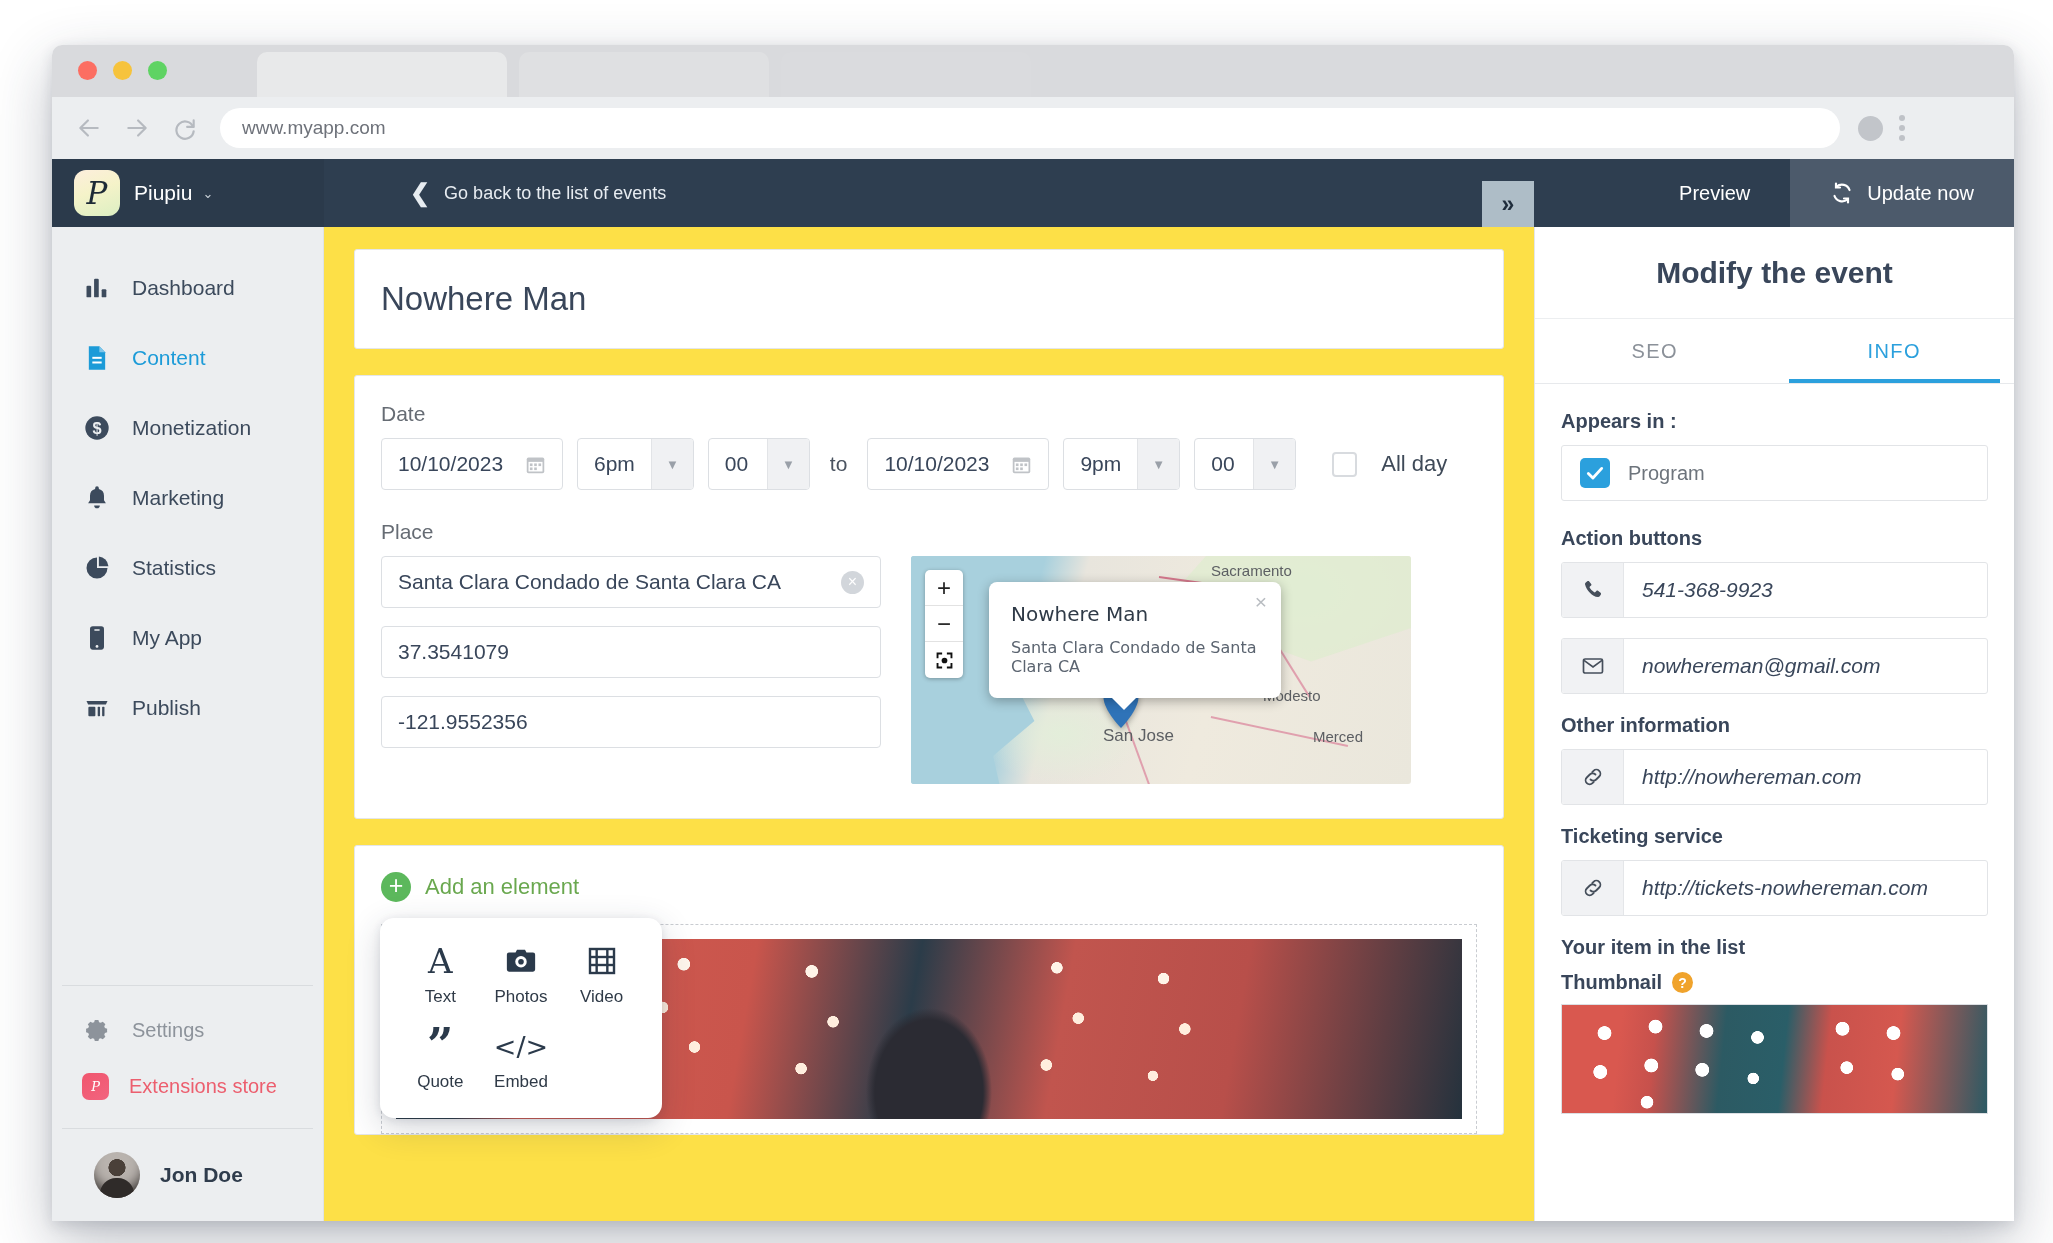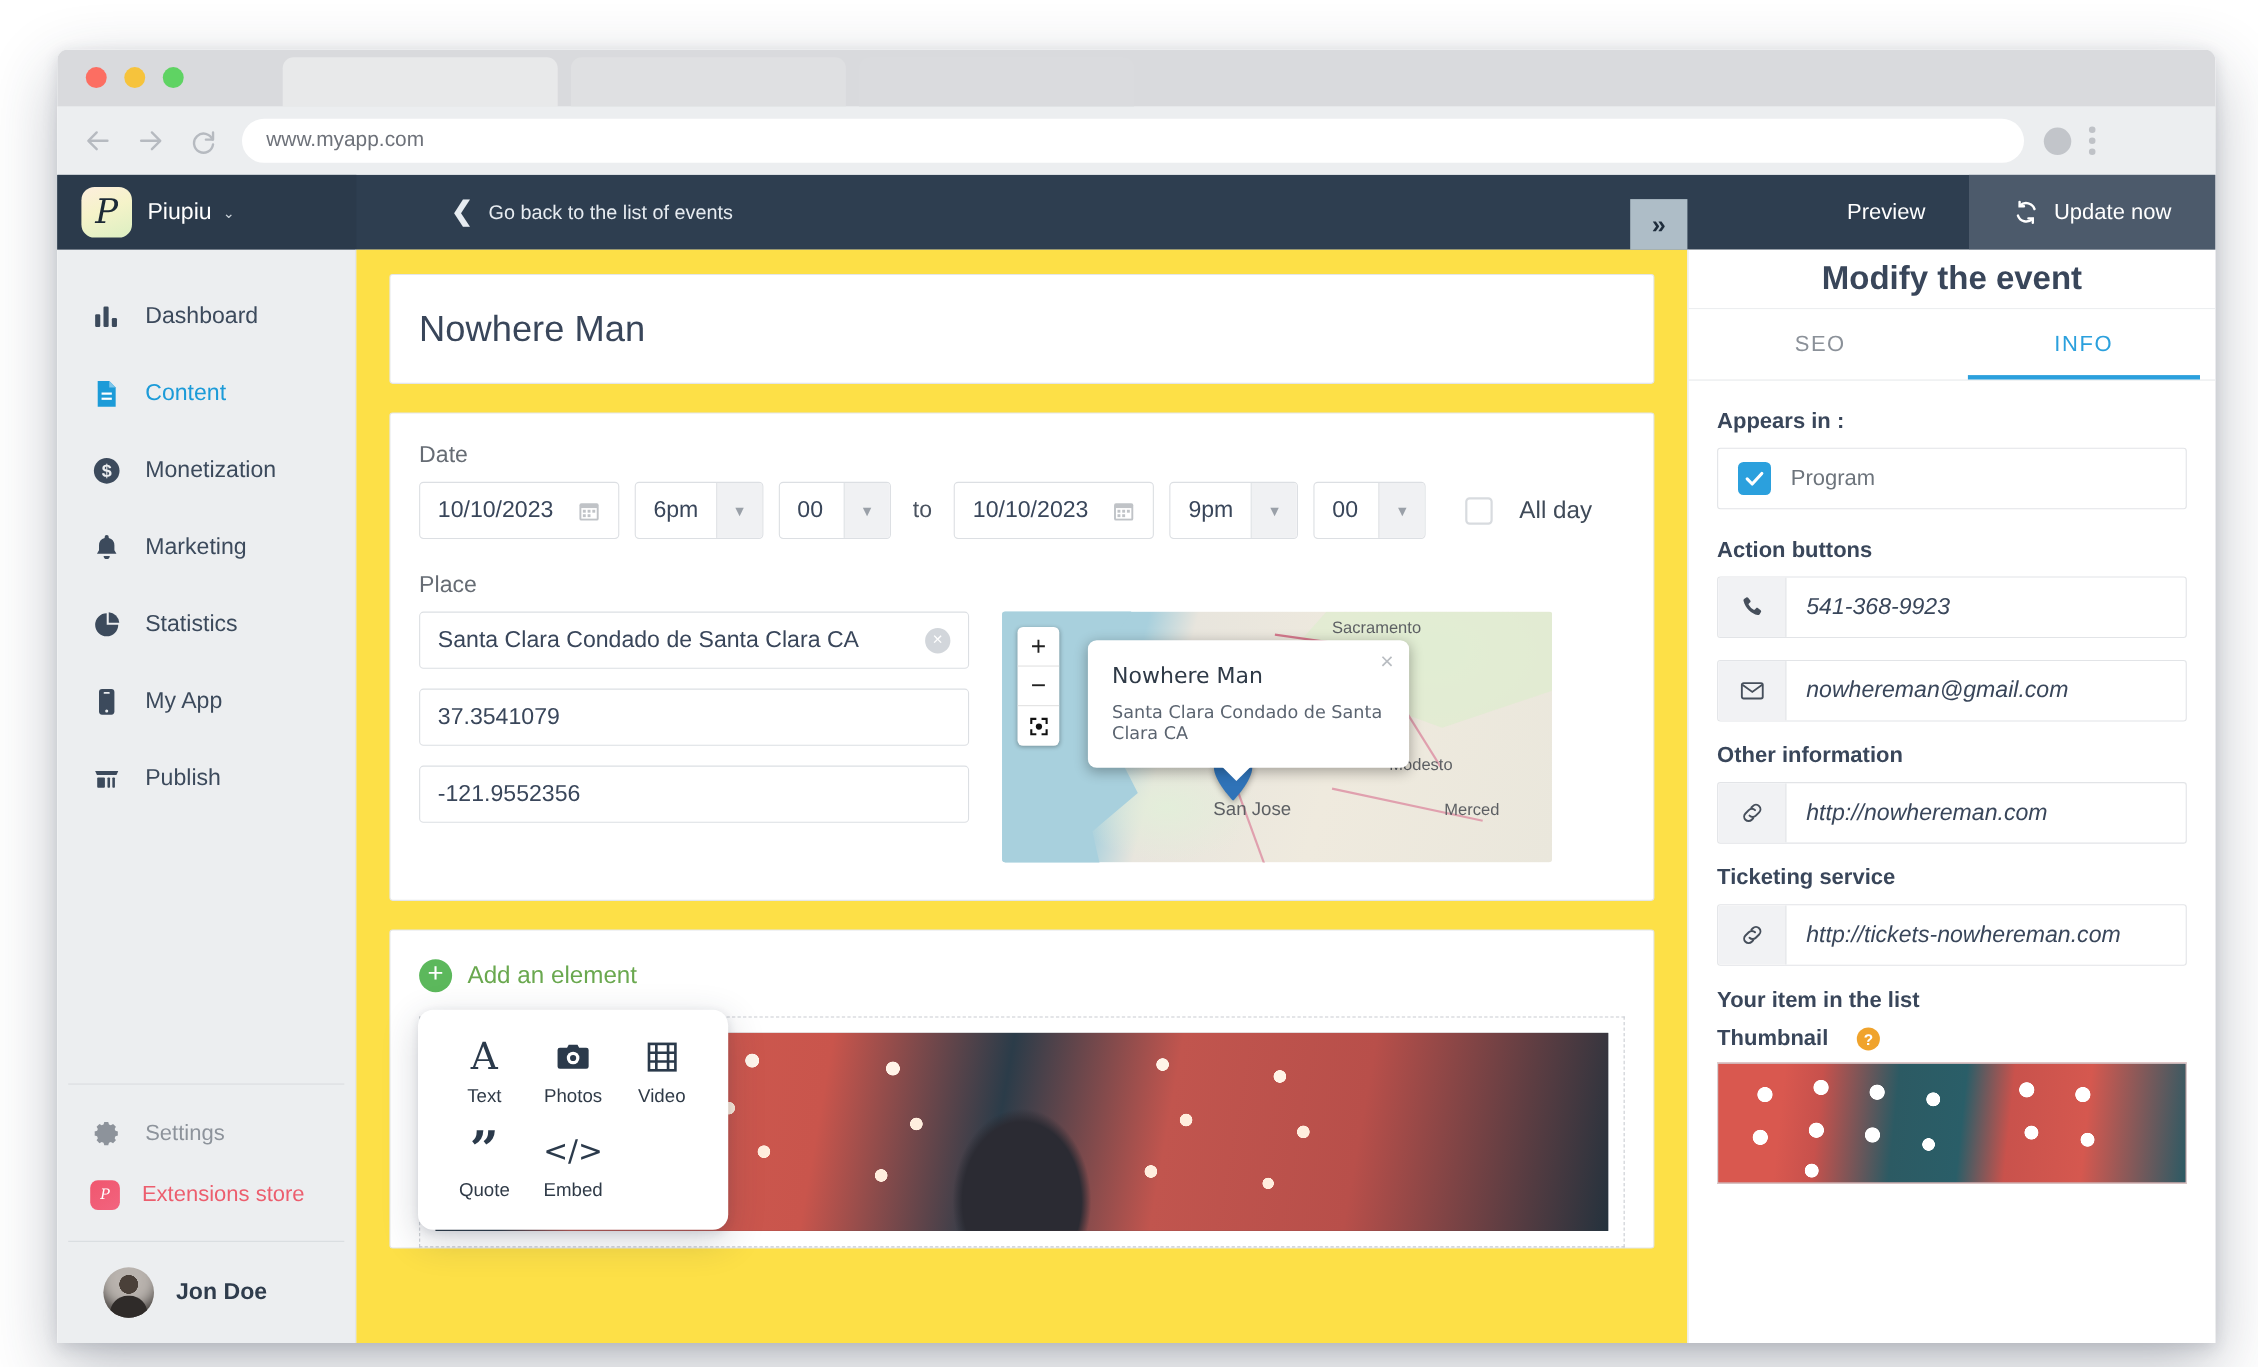--- a/index.html
+++ b/index.html
@@ -347,21 +347,21 @@
 
   
   .rpanel {
     width: 480px;
     background: #fff;
     border-left: 1px solid #e4e6e9;
     position: relative;
     overflow: hidden;
   }
   .rpanel-head {
-    height: 54px; display: flex; align-items: center; justify-content: center;
+    height: 92px; display: flex; align-items: center; justify-content: center;
     font-size: 30px; color: #39465a; font-weight: bold;
     border-bottom: 1px solid #eceef0;
   }
   .tabs { display: flex; border-bottom: 1px solid #e7e9ec; }
   .tab-btn {
     flex: 1; height: 64px;
     display: flex; align-items: center; justify-content: center;
     font-size: 20px; letter-spacing: 1.4px; color: #8b9199;
     position: relative;
   }
@@ -391,21 +391,21 @@
   }
   .io-ic {
     width: 62px; background: #f1f2f4;
     border-right: 1px solid #e4e6e9;
     display: flex; align-items: center; justify-content: center;
     color: #464f5b;
   }
   .io-ic svg { width: 24px; height: 24px; display: block; }
   .io-val { flex: 1; display: flex; align-items: center; padding: 0 18px; font-size: 21px; color: #39465a; font-style: italic; }
 
-  .thumb-label-row { display: flex; align-items: center; gap: 26px; margin-bottom: 10px; }
+  .thumb-label-row { display: flex; align-items: center; gap: 10px; margin-bottom: 10px; }
   .thumb-label { font-size: 20px; color: #39465a; font-weight: bold; }
   .help-ic {
     width: 21px; height: 21px; border-radius: 50%; background: #f0a32c;
     color: #fff; font-size: 14px; font-weight: bold;
     display: flex; align-items: center; justify-content: center;
   }
   .thumb-img {
     width: 100%; height: 110px;
     background:
       radial-gradient(circle 12px at 10% 26%, #fff 0 55%, rgba(255,255,255,0) 60%),

